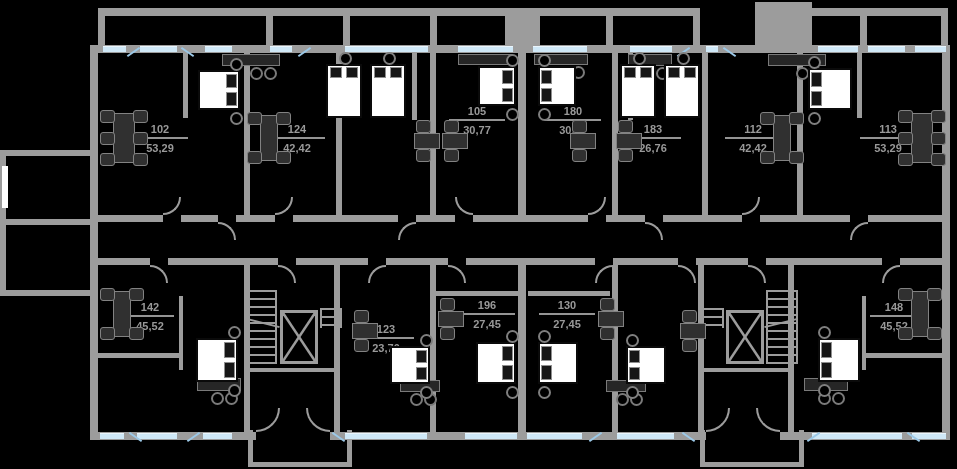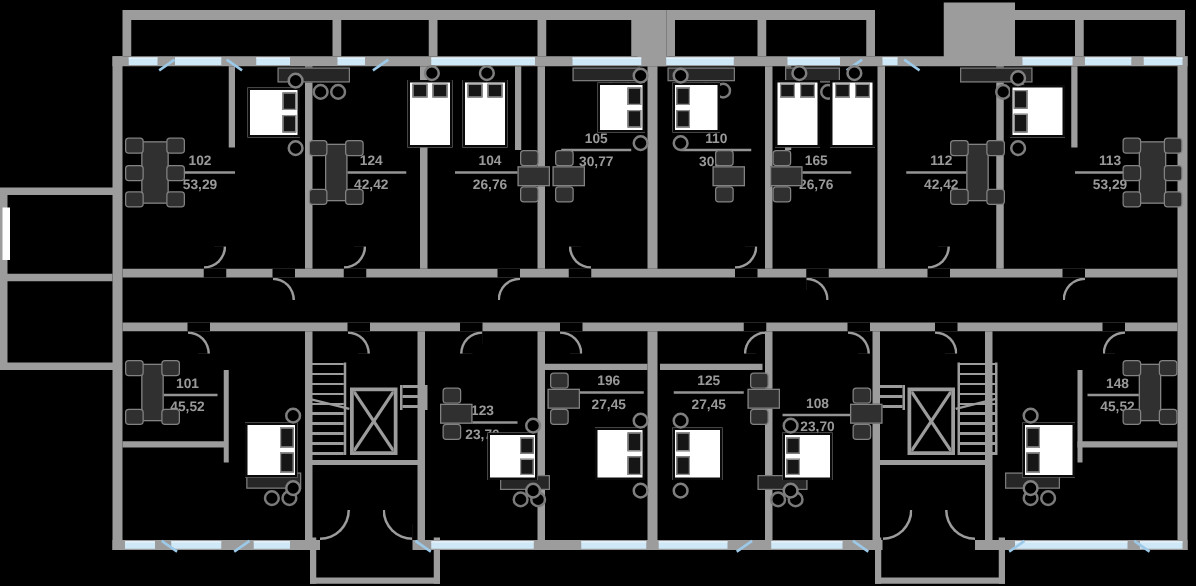--- a/index.html
+++ b/index.html
@@ -66,63 +66,55 @@
   </div>
 
   <div class="label" style="left:128px;top:122px;">
     <span class="num">102</span>
     <span class="area">53,29</span>
   </div>
   <div class="label" style="left:265px;top:122px;">
     <span class="num">124</span>
     <span class="area">42,42</span>
   </div>
-  <div class="label" style="left:360px;top:122px;">
-    <span class="num">104</span>
-    <span class="area">26,76</span>
-  </div>
   <div class="label" style="left:445px;top:104px;">
     <span class="num">105</span>
     <span class="area">30,77</span>
   </div>
   <div class="label" style="left:541px;top:104px;">
-    <span class="num">110</span>
+    <span class="num">180</span>
     <span class="area">30,77</span>
   </div>
   <div class="label" style="left:621px;top:122px;">
-    <span class="num">165</span>
+    <span class="num">183</span>
     <span class="area">26,76</span>
   </div>
   <div class="label" style="left:721px;top:122px;">
     <span class="num">112</span>
     <span class="area">42,42</span>
   </div>
   <div class="label" style="left:856px;top:122px;">
     <span class="num">113</span>
     <span class="area">53,29</span>
   </div>
   <div class="label narrow" style="left:122px;top:300px;">
-    <span class="num">101</span>
+    <span class="num">142</span>
     <span class="area">45,52</span>
   </div>
   <div class="label" style="left:354px;top:322px;">
     <span class="num">123</span>
     <span class="area">23,70</span>
   </div>
   <div class="label" style="left:455px;top:298px;">
     <span class="num">196</span>
     <span class="area">27,45</span>
   </div>
   <div class="label" style="left:535px;top:298px;">
-    <span class="num">125</span>
+    <span class="num">130</span>
     <span class="area">27,45</span>
-  </div>
-  <div class="label" style="left:622px;top:316px;">
-    <span class="num">108</span>
-    <span class="area">23,70</span>
   </div>
   <div class="label narrow" style="left:866px;top:300px;">
     <span class="num">148</span>
     <span class="area">45,52</span>
   </div>
 <div class="w" style="left: 90px; top: 45px; width: 860px; height: 8px;"></div>
     <div class="w" style="left: 90px; top: 432px; width: 860px; height: 8px;"></div>
     <div class="w" style="left: 90px; top: 45px; width: 8px; height: 395px;"></div>
     <div class="w" style="left: 942px; top: 45px; width: 8px; height: 395px;"></div>
     <div class="w" style="left: 98px; top: 215px; width: 844px; height: 7px;"></div>

